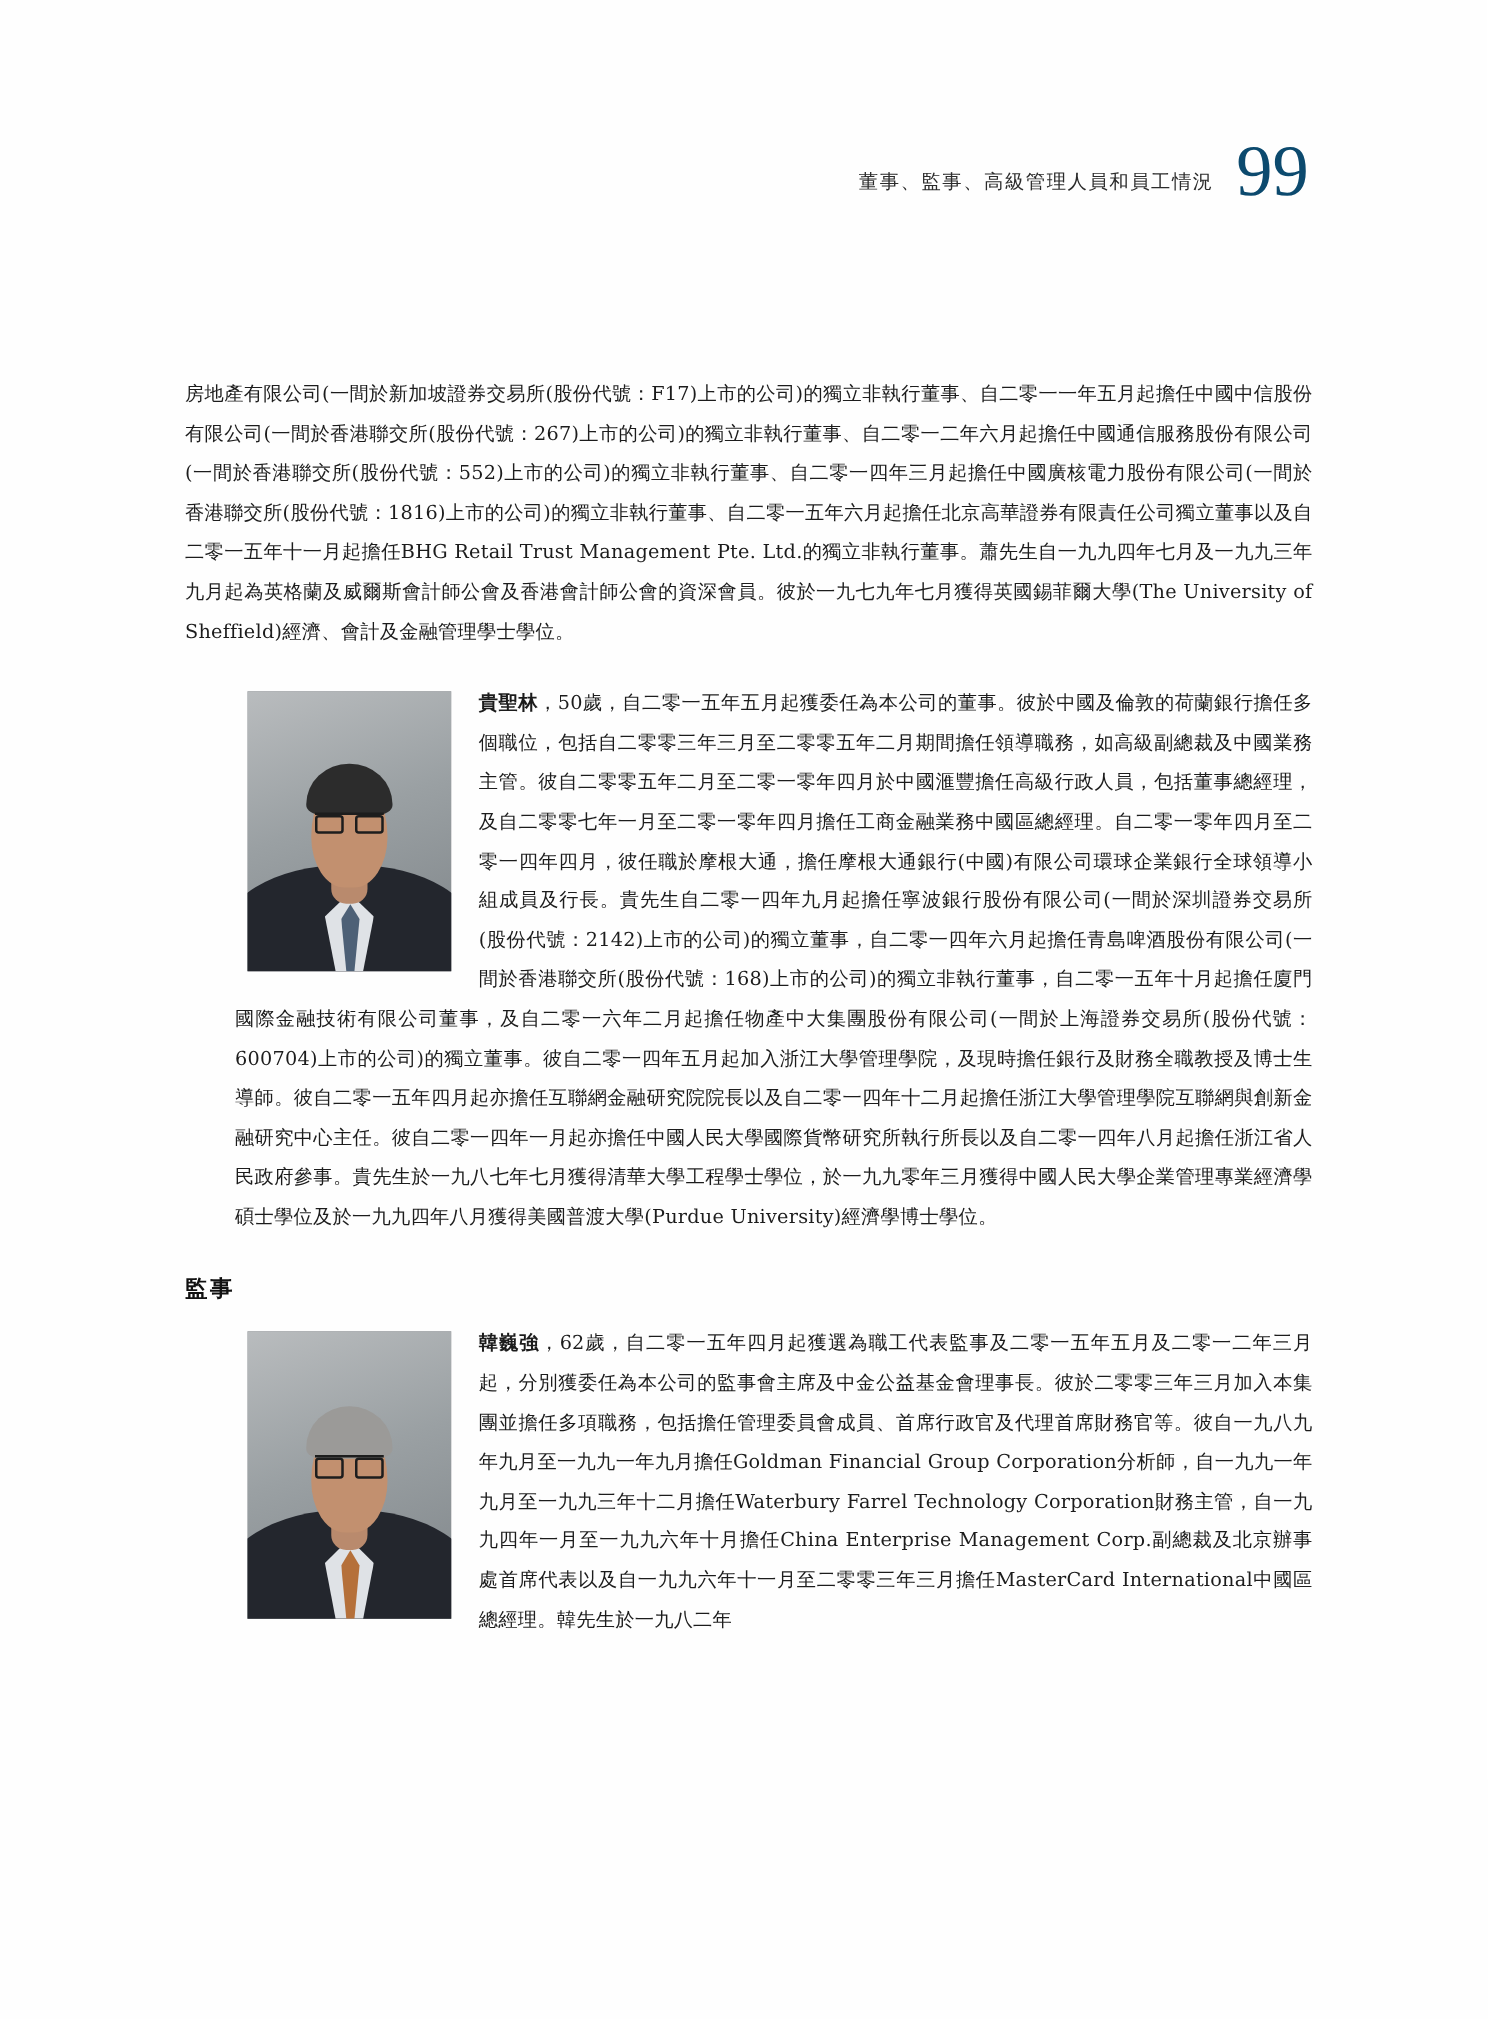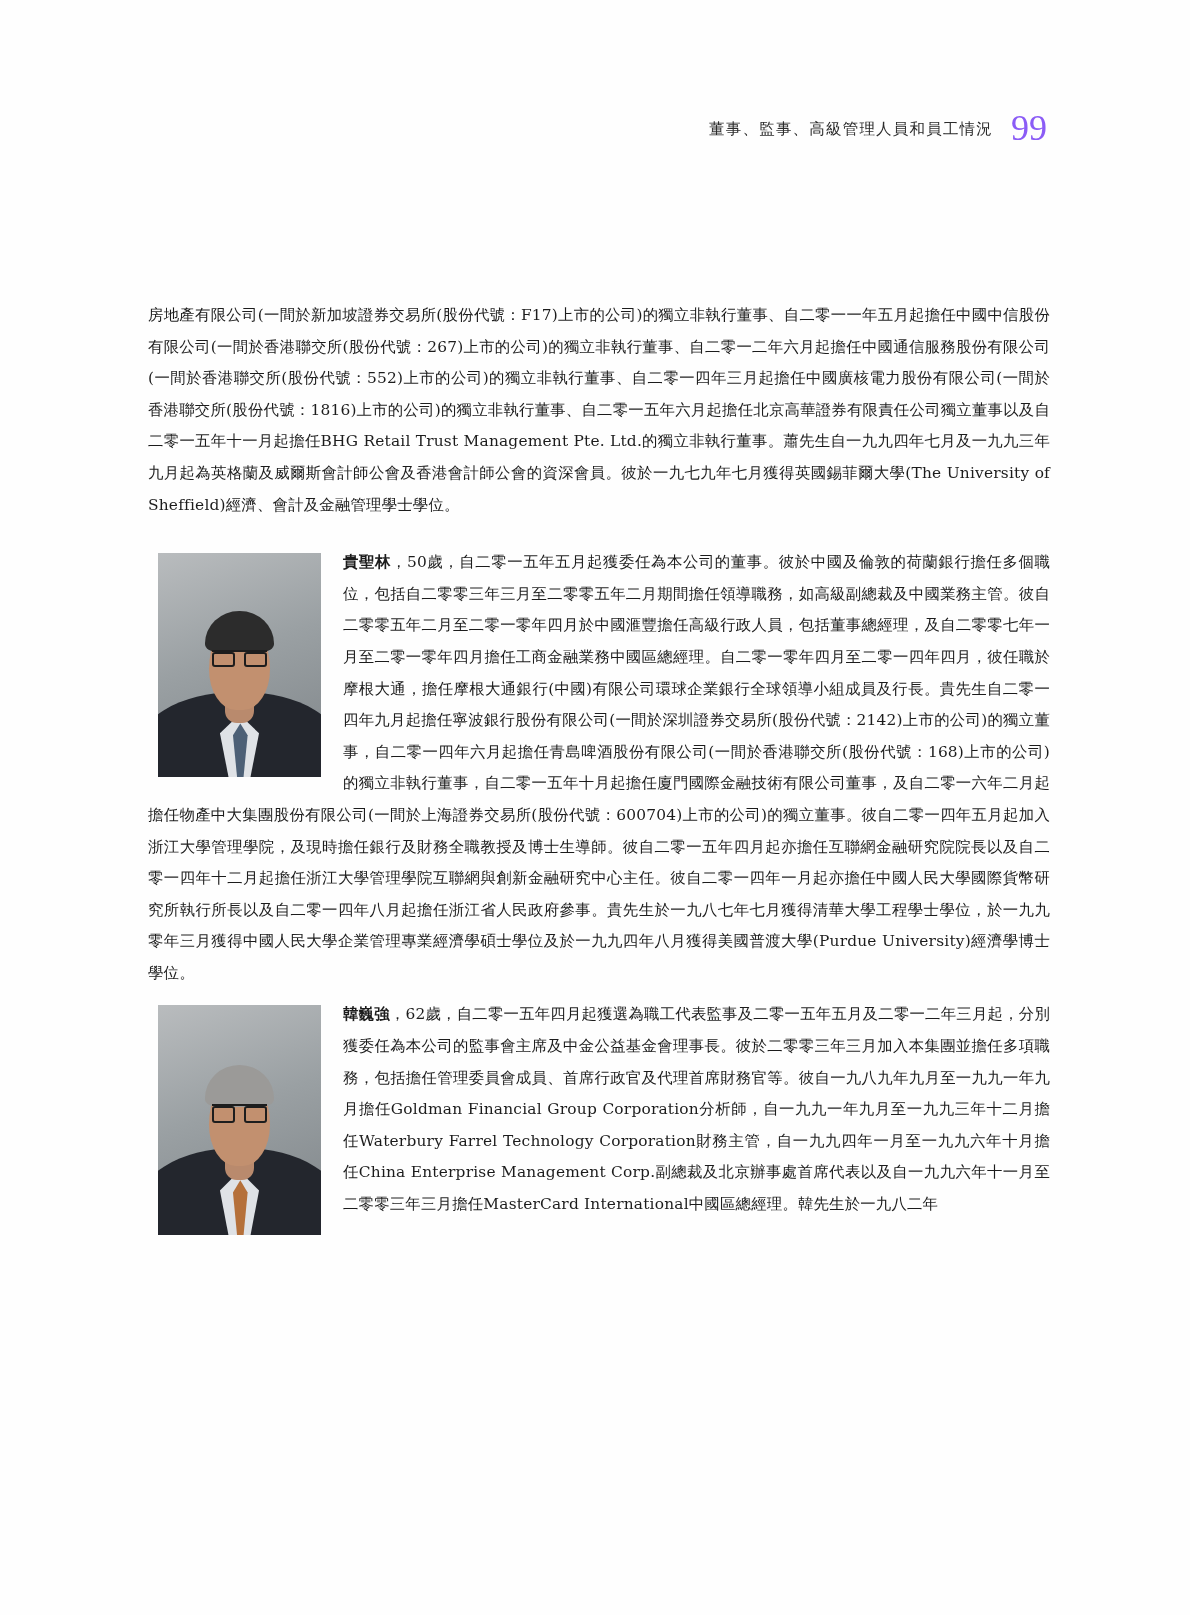--- a/index.html
+++ b/index.html
@@ -35,22 +35,22 @@
   }
   .header-title {
     font-family: "DejaVu Serif", "Liberation Serif", serif;
     font-size: 15.5px;
     letter-spacing: 1.2px;
     color: #2b2b2b;
     white-space: nowrap;
   }
   .page-number {
     font-family: "Liberation Serif", serif;
-    font-size: 36px;
-    color: #8b5cf6;
+    font-size: 58px;
+    color: #0c4a6e;
     line-height: 0.8;
     position: relative;
     top: 6px;
   }
 
   
   .content {
     position: absolute;
     left: 148px;
     top: 288px;
@@ -68,20 +68,21 @@
     letter-spacing: 0.2px;
   }
 
   
   .block-first { margin-bottom: 26px; margin-top: 12px; }
 
   
   .bio-block {
     position: relative;
     margin-bottom: 10px;
+    margin-left: 40px;
   }
   .bio-block::after {
     content: "";
     display: block;
     clear: both;
   }
   .photo {
     float: left;
     width: 163px;
     height: 224px;
@@ -226,20 +227,21 @@
         <div class="shirt"></div>
         <div class="tie blue"></div>
         <div class="neck"></div>
         <div class="head"></div>
         <div class="hair"></div>
         <div class="glasses"></div>
       </div>
       <p class="bio-text"><span class="bio-name">貴聖林</span><span>，50歲，自二零一五年五月起獲委任為本公司的董事。彼於中國及倫敦的荷蘭銀行擔任多個職位，包括自二零零三年三月至二零零五年二月期間擔任領導職務，如高級副總裁及中國業務主管。彼自二零零五年二月至二零一零年四月於中國滙豐擔任高級行政人員，包括董事總經理，及自二零零七年一月至二零一零年四月擔任工商金融業務中國區總經理。自二零一零年四月至二零一四年四月，彼任職於摩根大通，擔任摩根大通銀行(中國)有限公司環球企業銀行全球領導小組成員及行長。貴先生自二零一四年九月起擔任寧波銀行股份有限公司(一間於深圳證券交易所(股份代號：2142)上市的公司)的獨立董事，自二零一四年六月起擔任青島啤酒股份有限公司(一間於香港聯交所(股份代號：168)上市的公司)的獨立非執行董事，自二零一五年十月起擔任廈門國際金融技術有限公司董事，及自二零一六年二月起擔任物產中大集團股份有限公司(一間於上海證券交易所(股份代號：600704)上市的公司)的獨立董事。彼自二零一四年五月起加入浙江大學管理學院，及現時擔任銀行及財務全職教授及博士生導師。彼自二零一五年四月起亦擔任互聯網金融研究院院長以及自二零一四年十二月起擔任浙江大學管理學院互聯網與創新金融研究中心主任。彼自二零一四年一月起亦擔任中國人民大學國際貨幣研究所執行所長以及自二零一四年八月起擔任浙江省人民政府參事。貴先生於一九八七年七月獲得清華大學工程學士學位，於一九九零年三月獲得中國人民大學企業管理專業經濟學碩士學位及於一九九四年八月獲得美國普渡大學(Purdue University)經濟學博士學位。</span></p>
     </div>
 
+    <h2 class="section-heading">監事</h2>
 
     <div class="bio-block">
       <div class="photo second">
         <div class="bg"></div>
         <div class="suit"></div>
         <div class="shirt"></div>
         <div class="tie orange"></div>
         <div class="neck"></div>
         <div class="head"></div>
         <div class="hair grey"></div>

